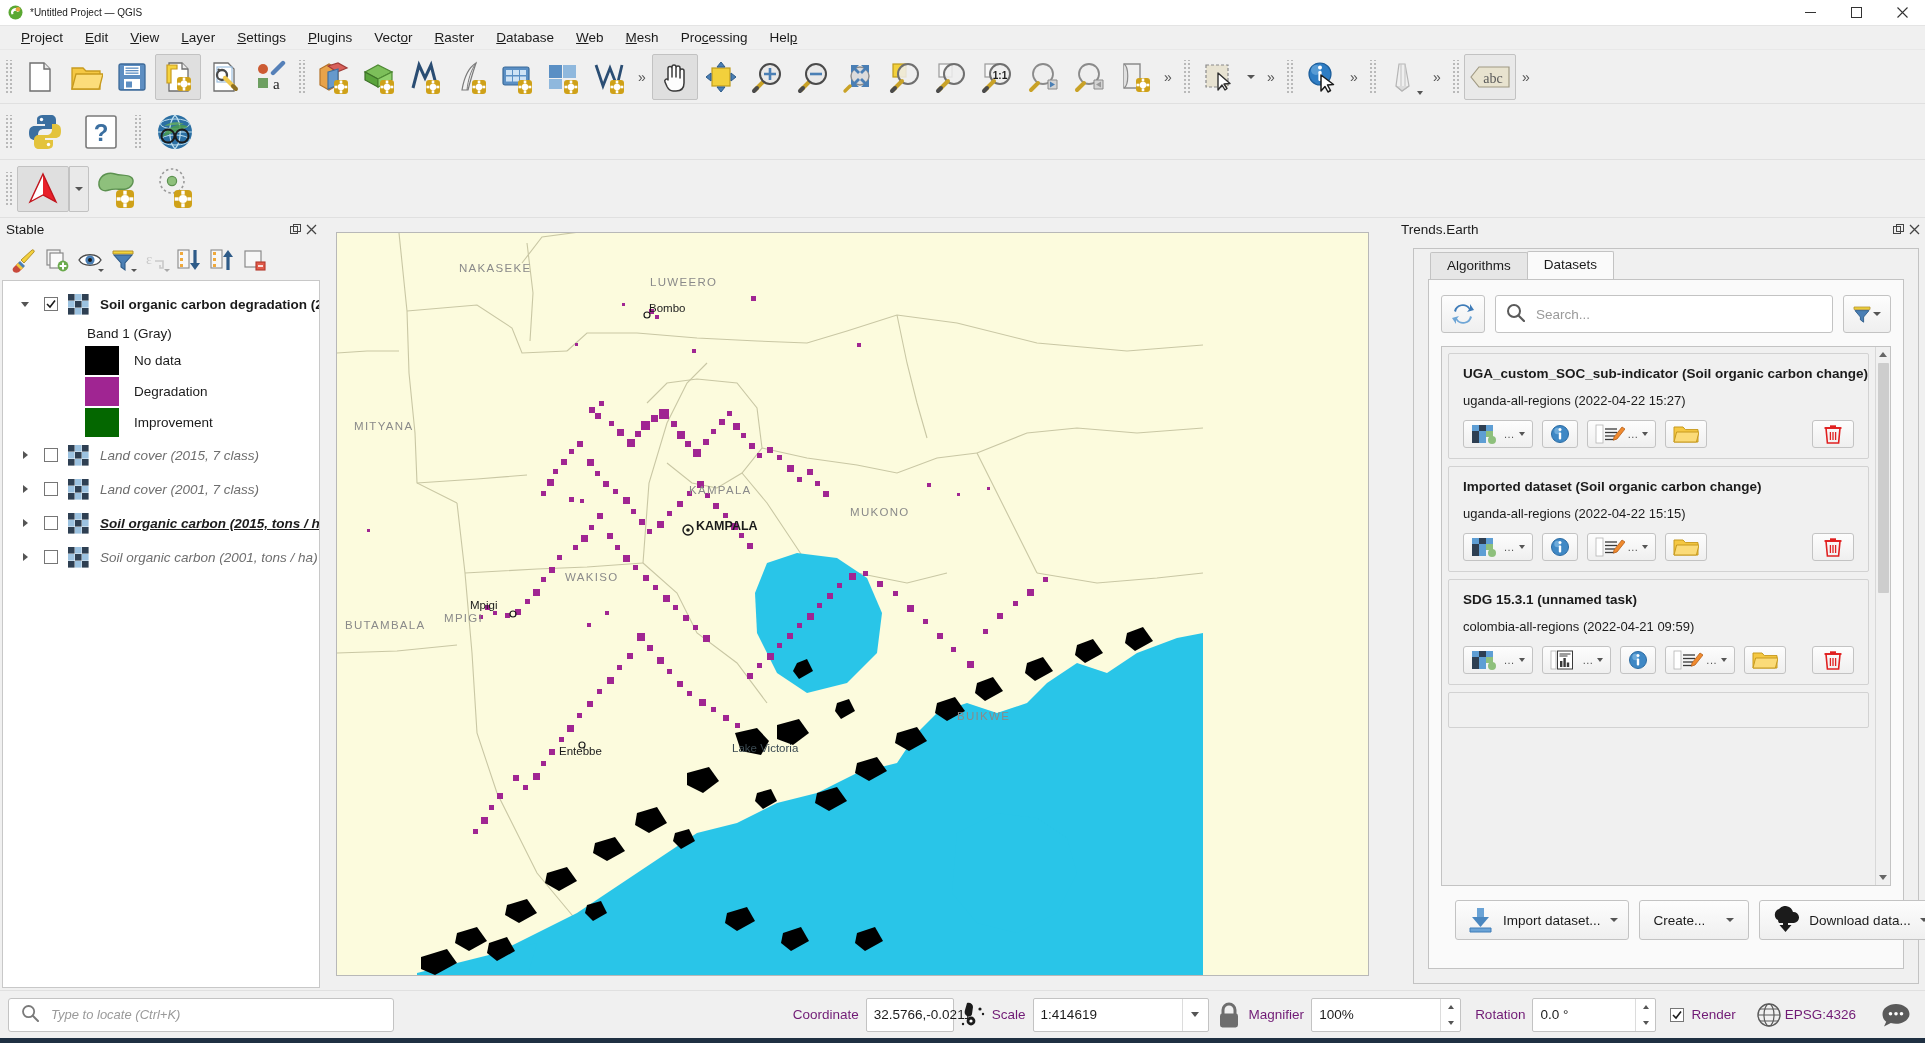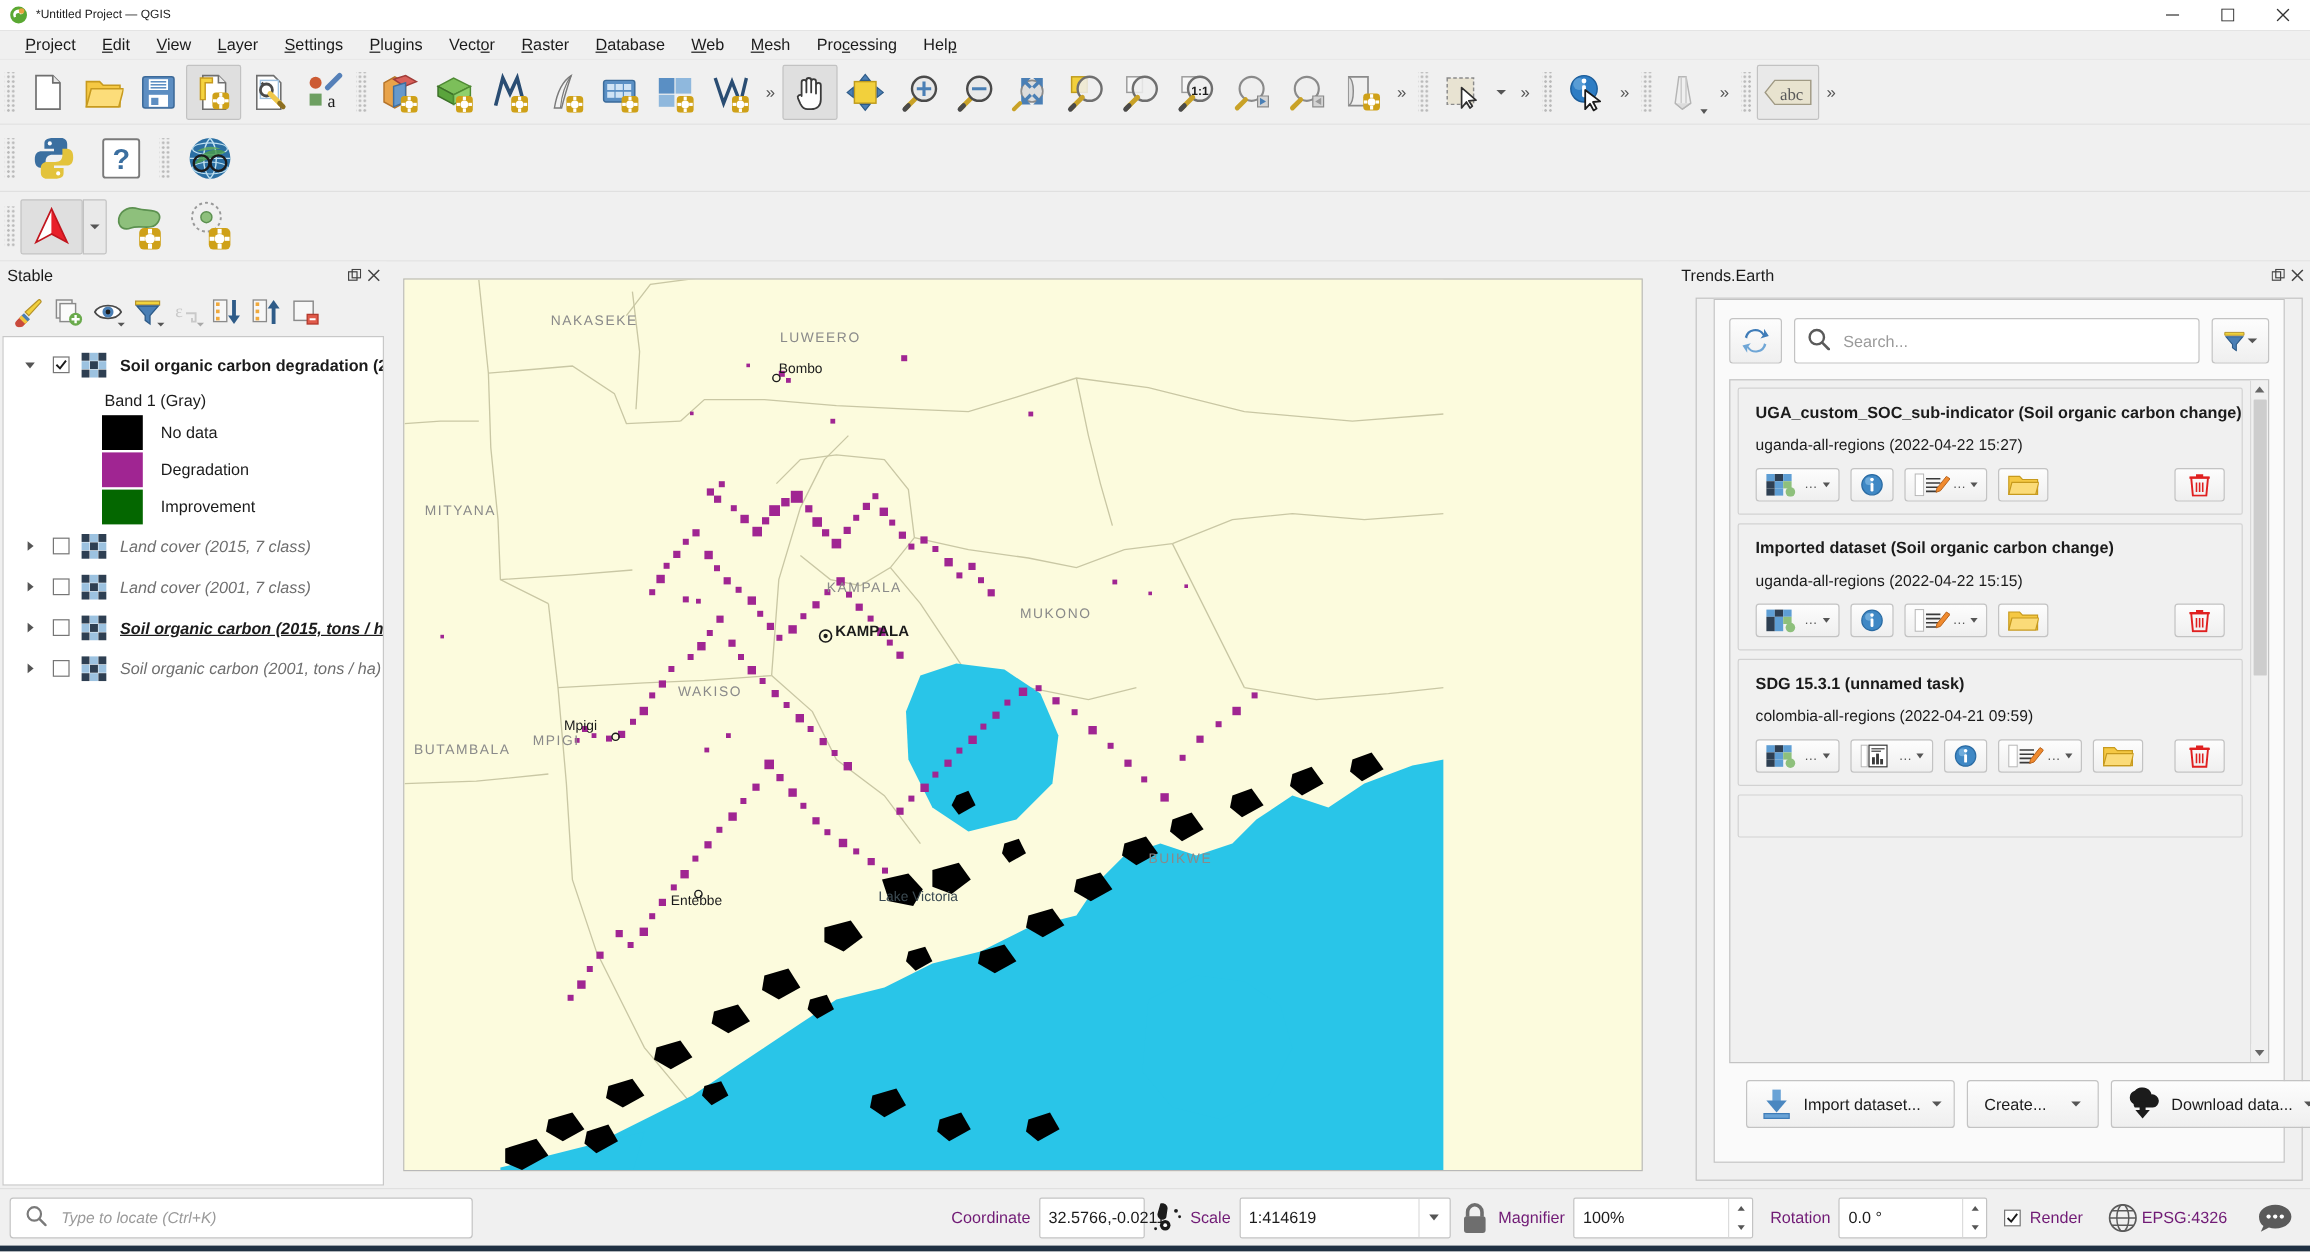--- a/index.html
+++ b/index.html
@@ -1203,20 +1203,24 @@
           </svg>
         </span>
         <span class="panel-ctrl">
           <svg width="11" height="11" viewBox="0 0 11 11">
             <path d="M1 1 L10 10 M10 1 L1 10" stroke="#444" stroke-width="1.3"></path>
           </svg>
         </span>
       </div>
 
       <div class="te-inner">
+        <div class="te-tabs">
+          <div class="te-tab">Algorithms</div>
+          <div class="te-tab active">Datasets</div>
+        </div>
 
         <div class="te-content">
           <div class="te-searchrow">
             <div class="te-refresh">
               <svg width="26" height="26" viewBox="0 0 26 26">
                 <path d="M4 10 A9 9 0 0 1 20 7 L20 3 L24 9 L17 11 L19 8.5 A7 7 0 0 0 6 11 Z" fill="#3f7cb8"></path>
                 <path d="M22 16 A9 9 0 0 1 6 19 L6 23 L2 17 L9 15 L7 17.5 A7 7 0 0 0 20 15 Z" fill="#6fa6d6"></path>
               </svg>
             </div>
             <div class="te-search">

